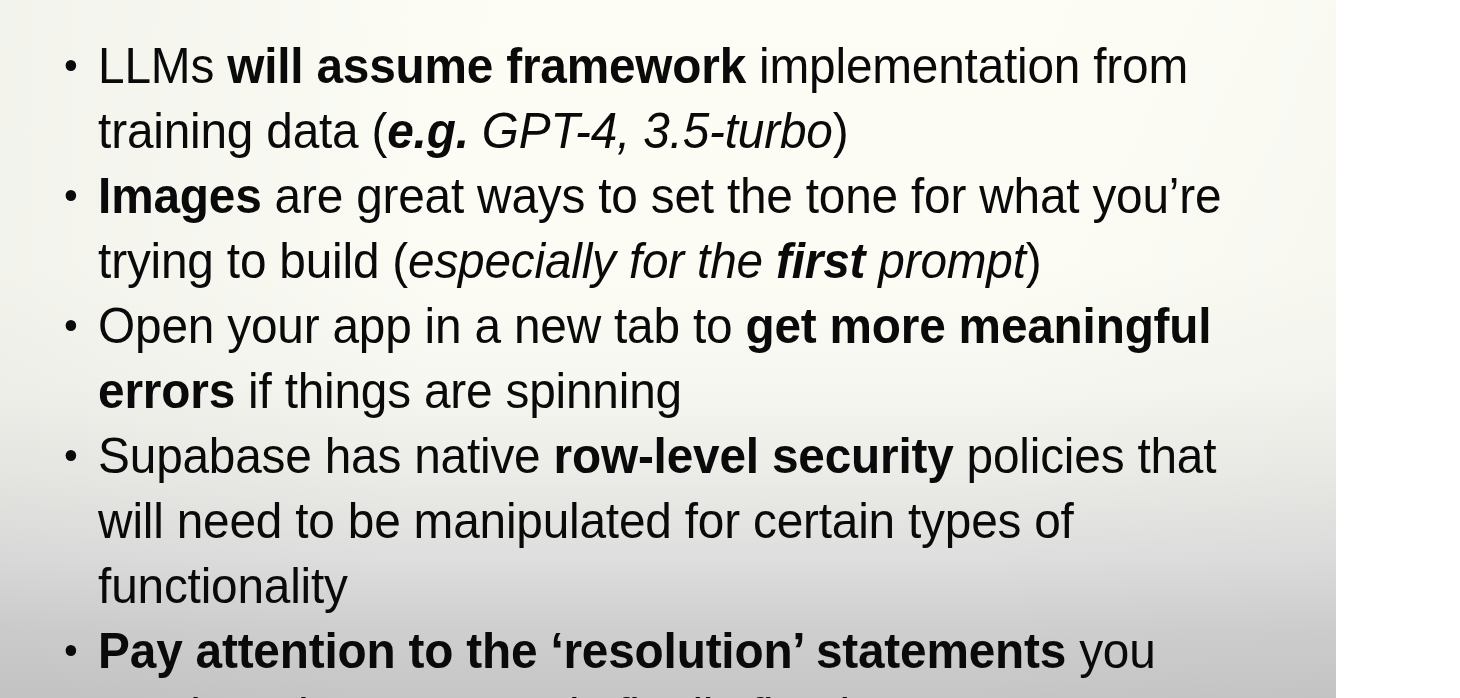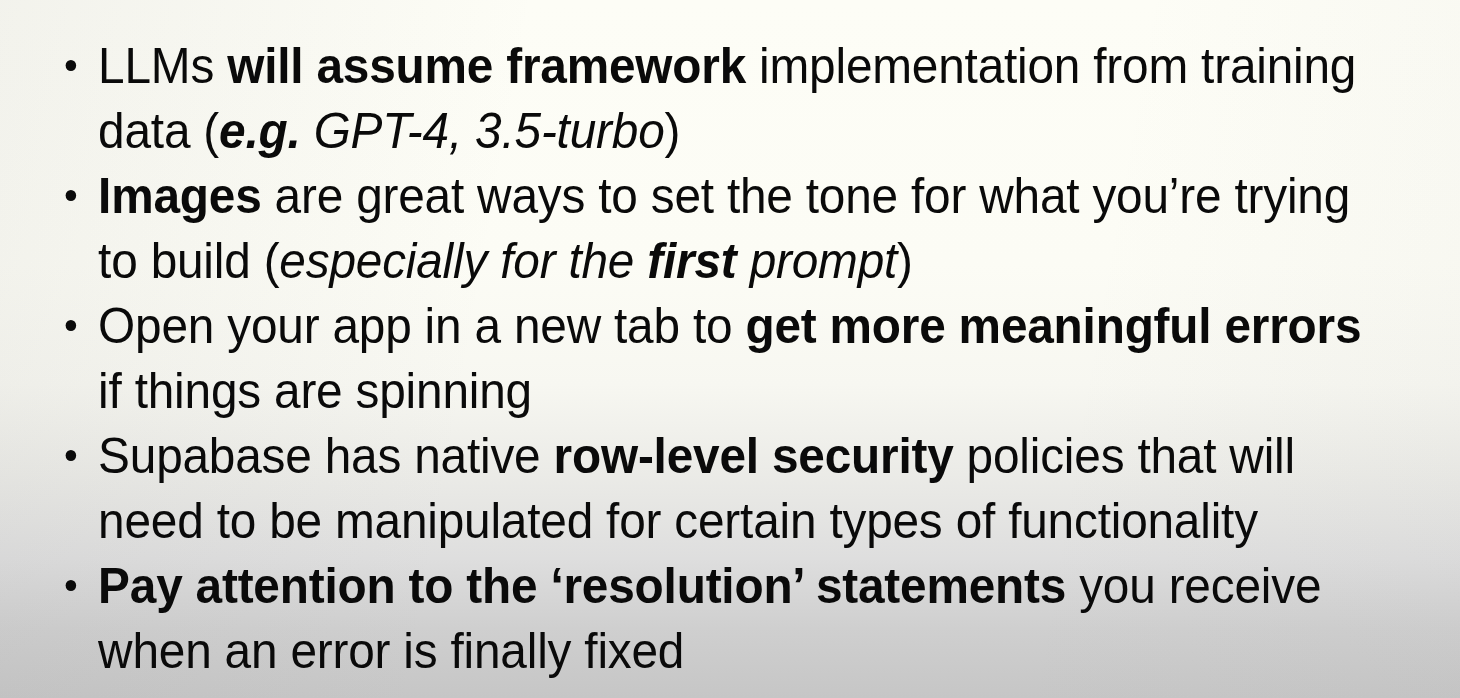--- a/index.html
+++ b/index.html
@@ -9,21 +9,21 @@
   }
   body {
     width: 1460px;
     height: 698px;
     overflow: hidden;
     font-family: "Liberation Sans", sans-serif;
   }
 
   #slide {
     position: relative;
-    width: 1460px;
+    width: 1336px;
     height: 698px;
     box-sizing: border-box;
     background: linear-gradient(
         to bottom,
         #fdfdf6 0%,
         #fcfcf5 38%,
         #f7f7f1 55%,
         #ebebe7 68%,
         #dedede 80%,
         #cfcfcf 90%,

